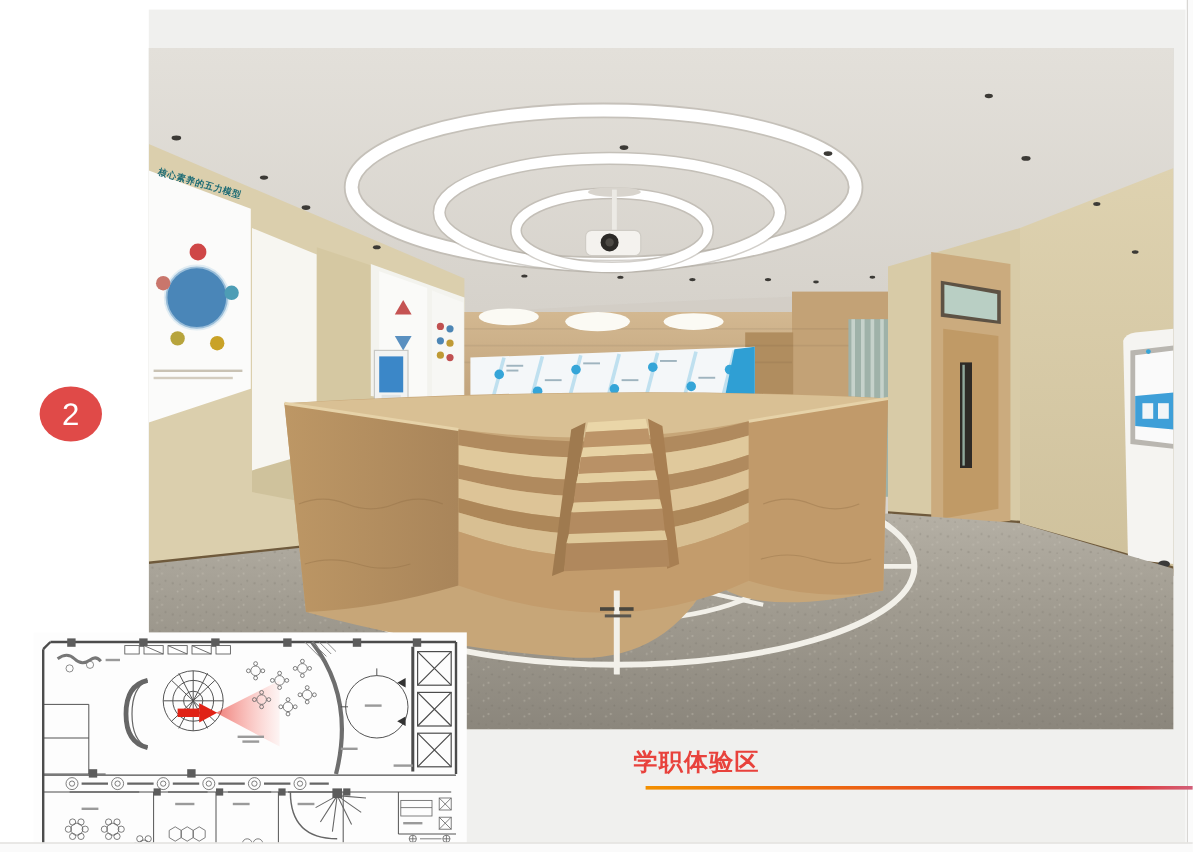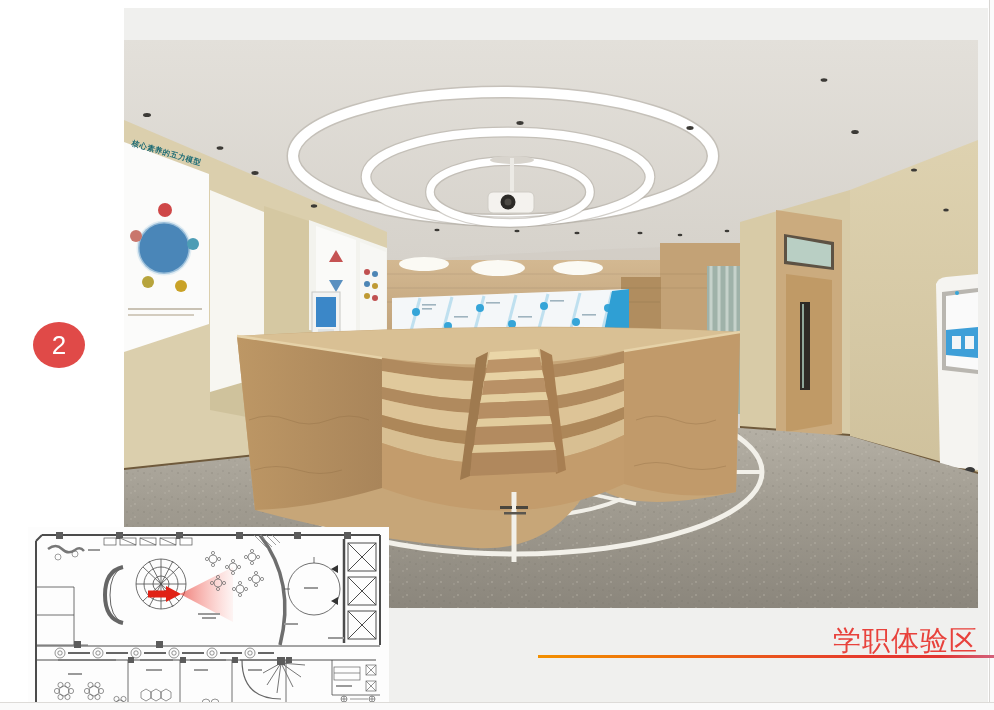--- a/index.html
+++ b/index.html
@@ -35,22 +35,22 @@
     background:#e04a48;border-radius:50%;z-index:10;
     display:flex;align-items:center;justify-content:center;
     color:#fff;font-size:26px;
   }
   .plan{
     position:absolute;left:28px;top:527px;width:361px;height:183px;
     background:#fdfdfd;z-index:20;
   }
   .caption{
     position:absolute;top:622px;right:16px;width:450px;z-index:25;
-    text-align:right;font-size:28px;letter-spacing:1px;
-    color:#e8423c;font-weight:400;
+    font-size:20px;letter-spacing:1px;
+    color:#e8423c;font-weight:700;
   }
   .caption-line{
     position:absolute;left:538px;top:655px;width:456px;height:3px;z-index:25;
     background:linear-gradient(90deg,#f39000 0%,#ee6d0c 30%,#e63a2e 72%,#e23530 88%,#d2607a 100%);
   }
 </style>
 </head>
 <body>
 
 <div class="canvas"></div>

